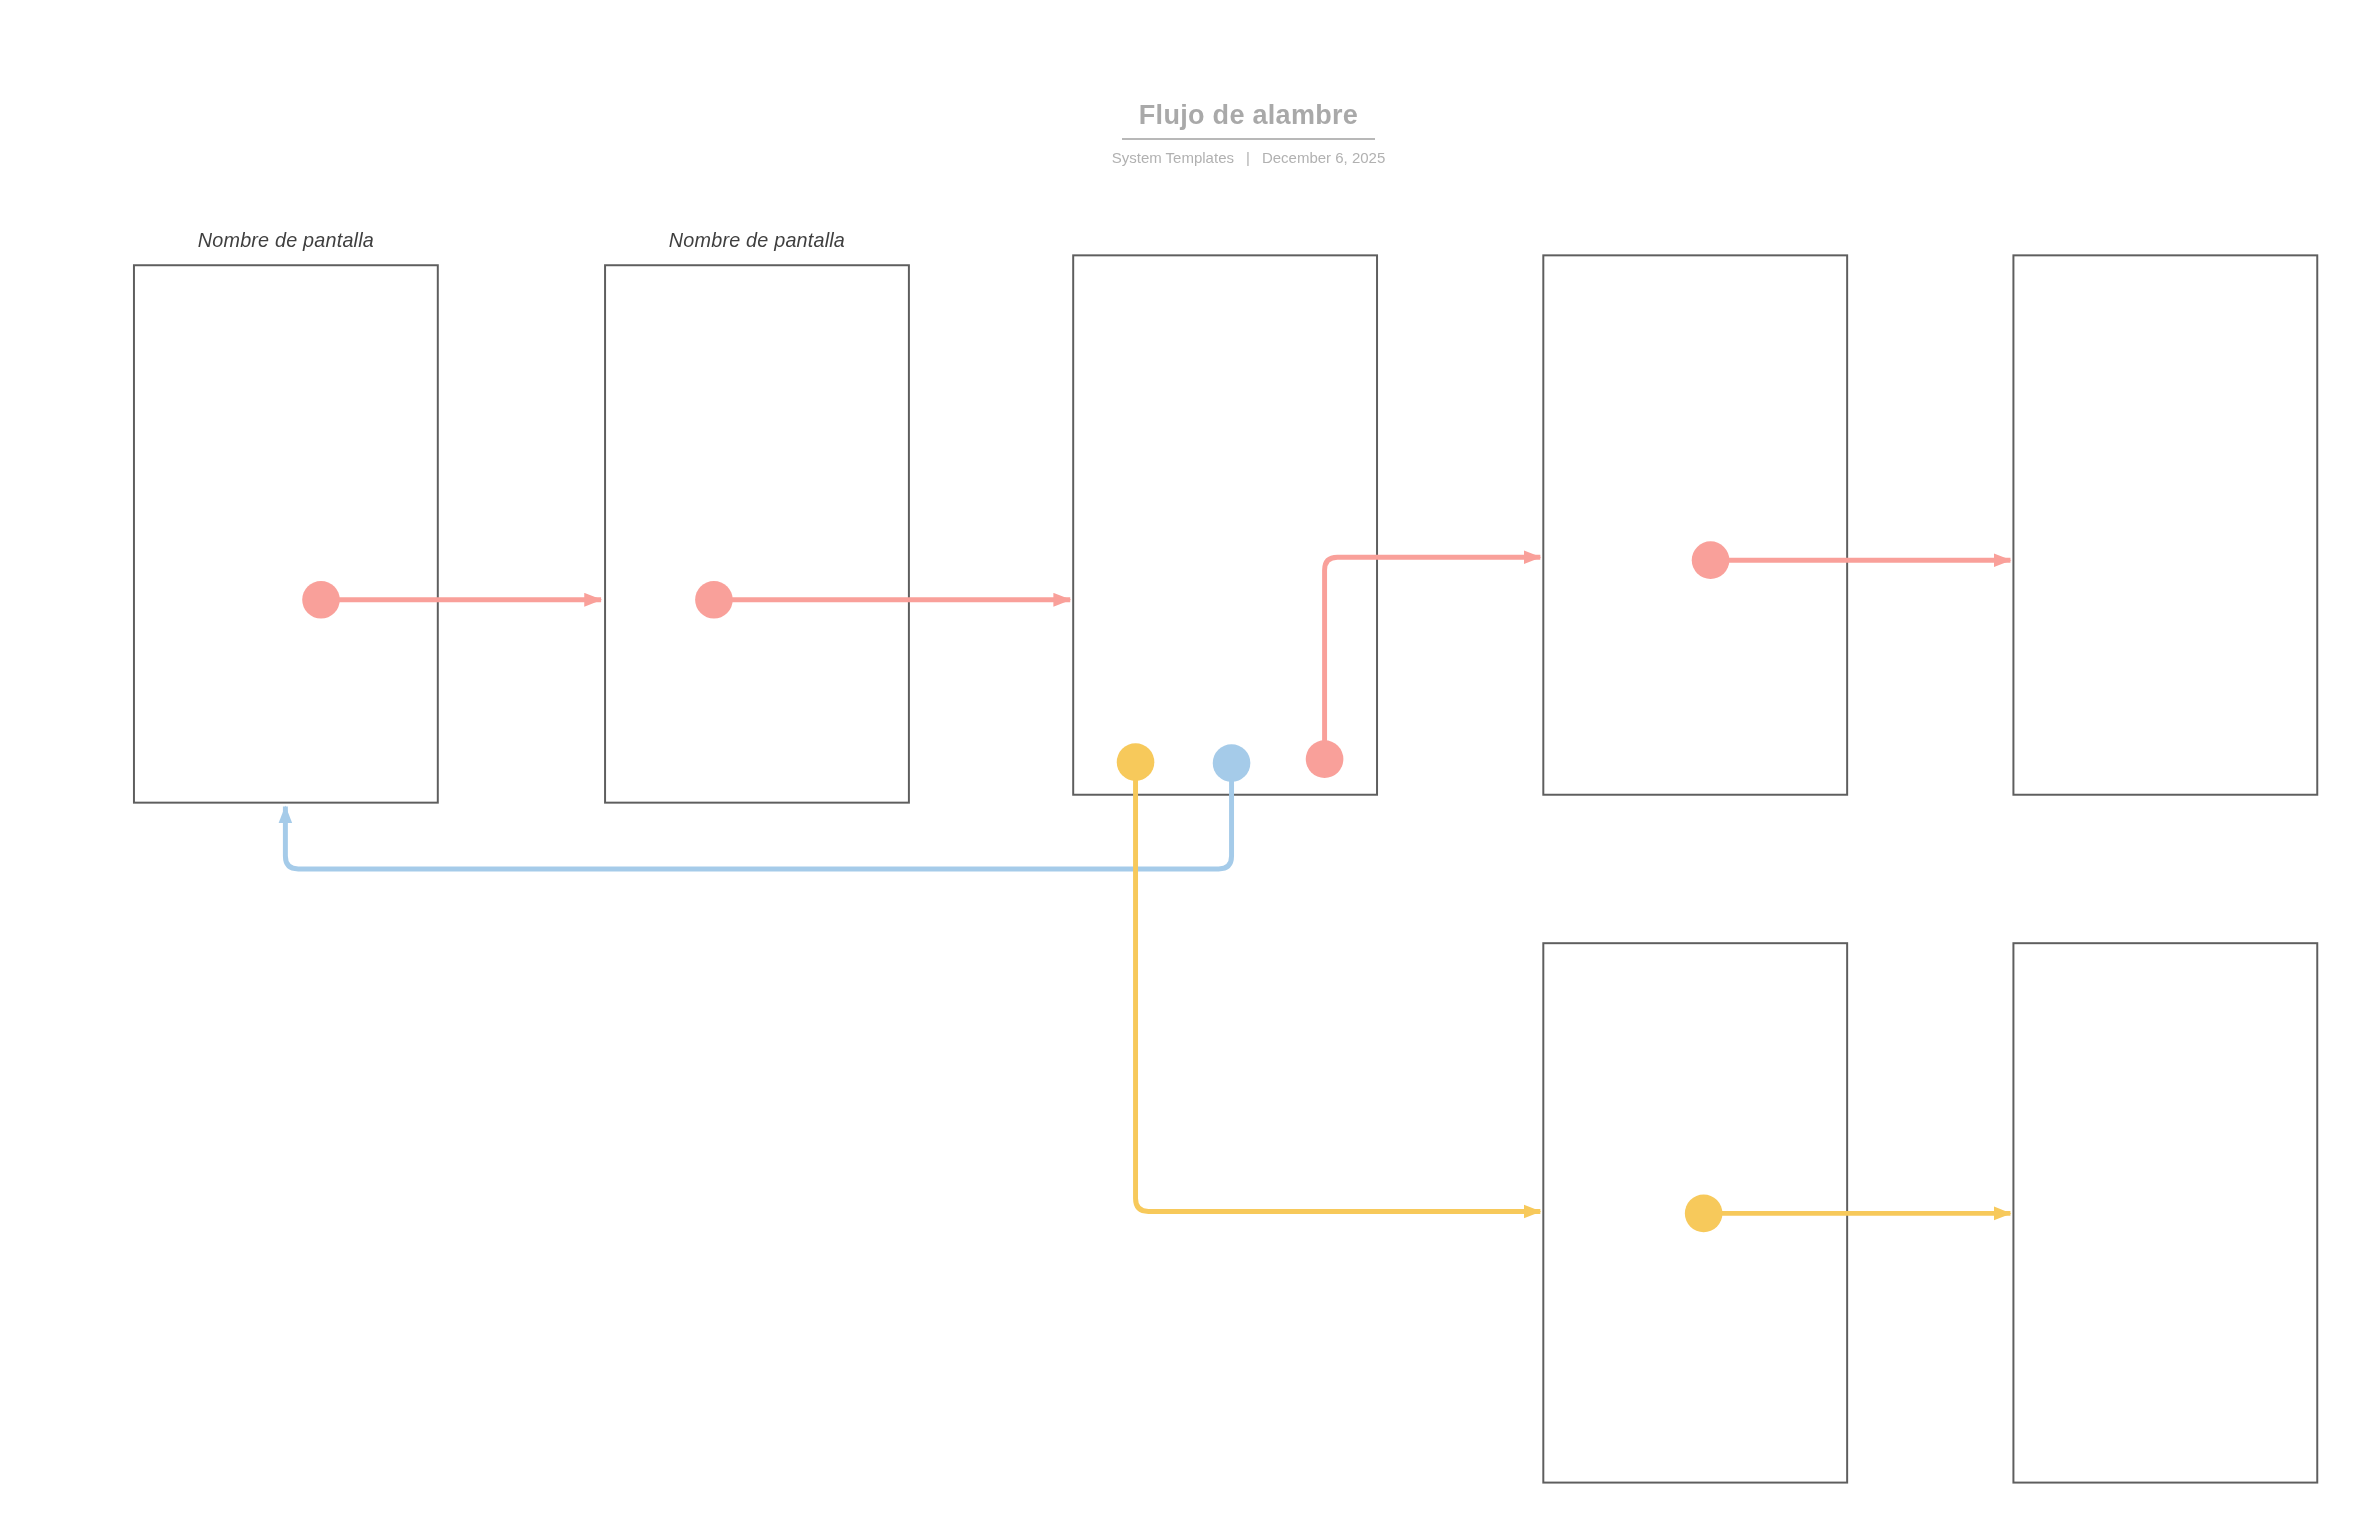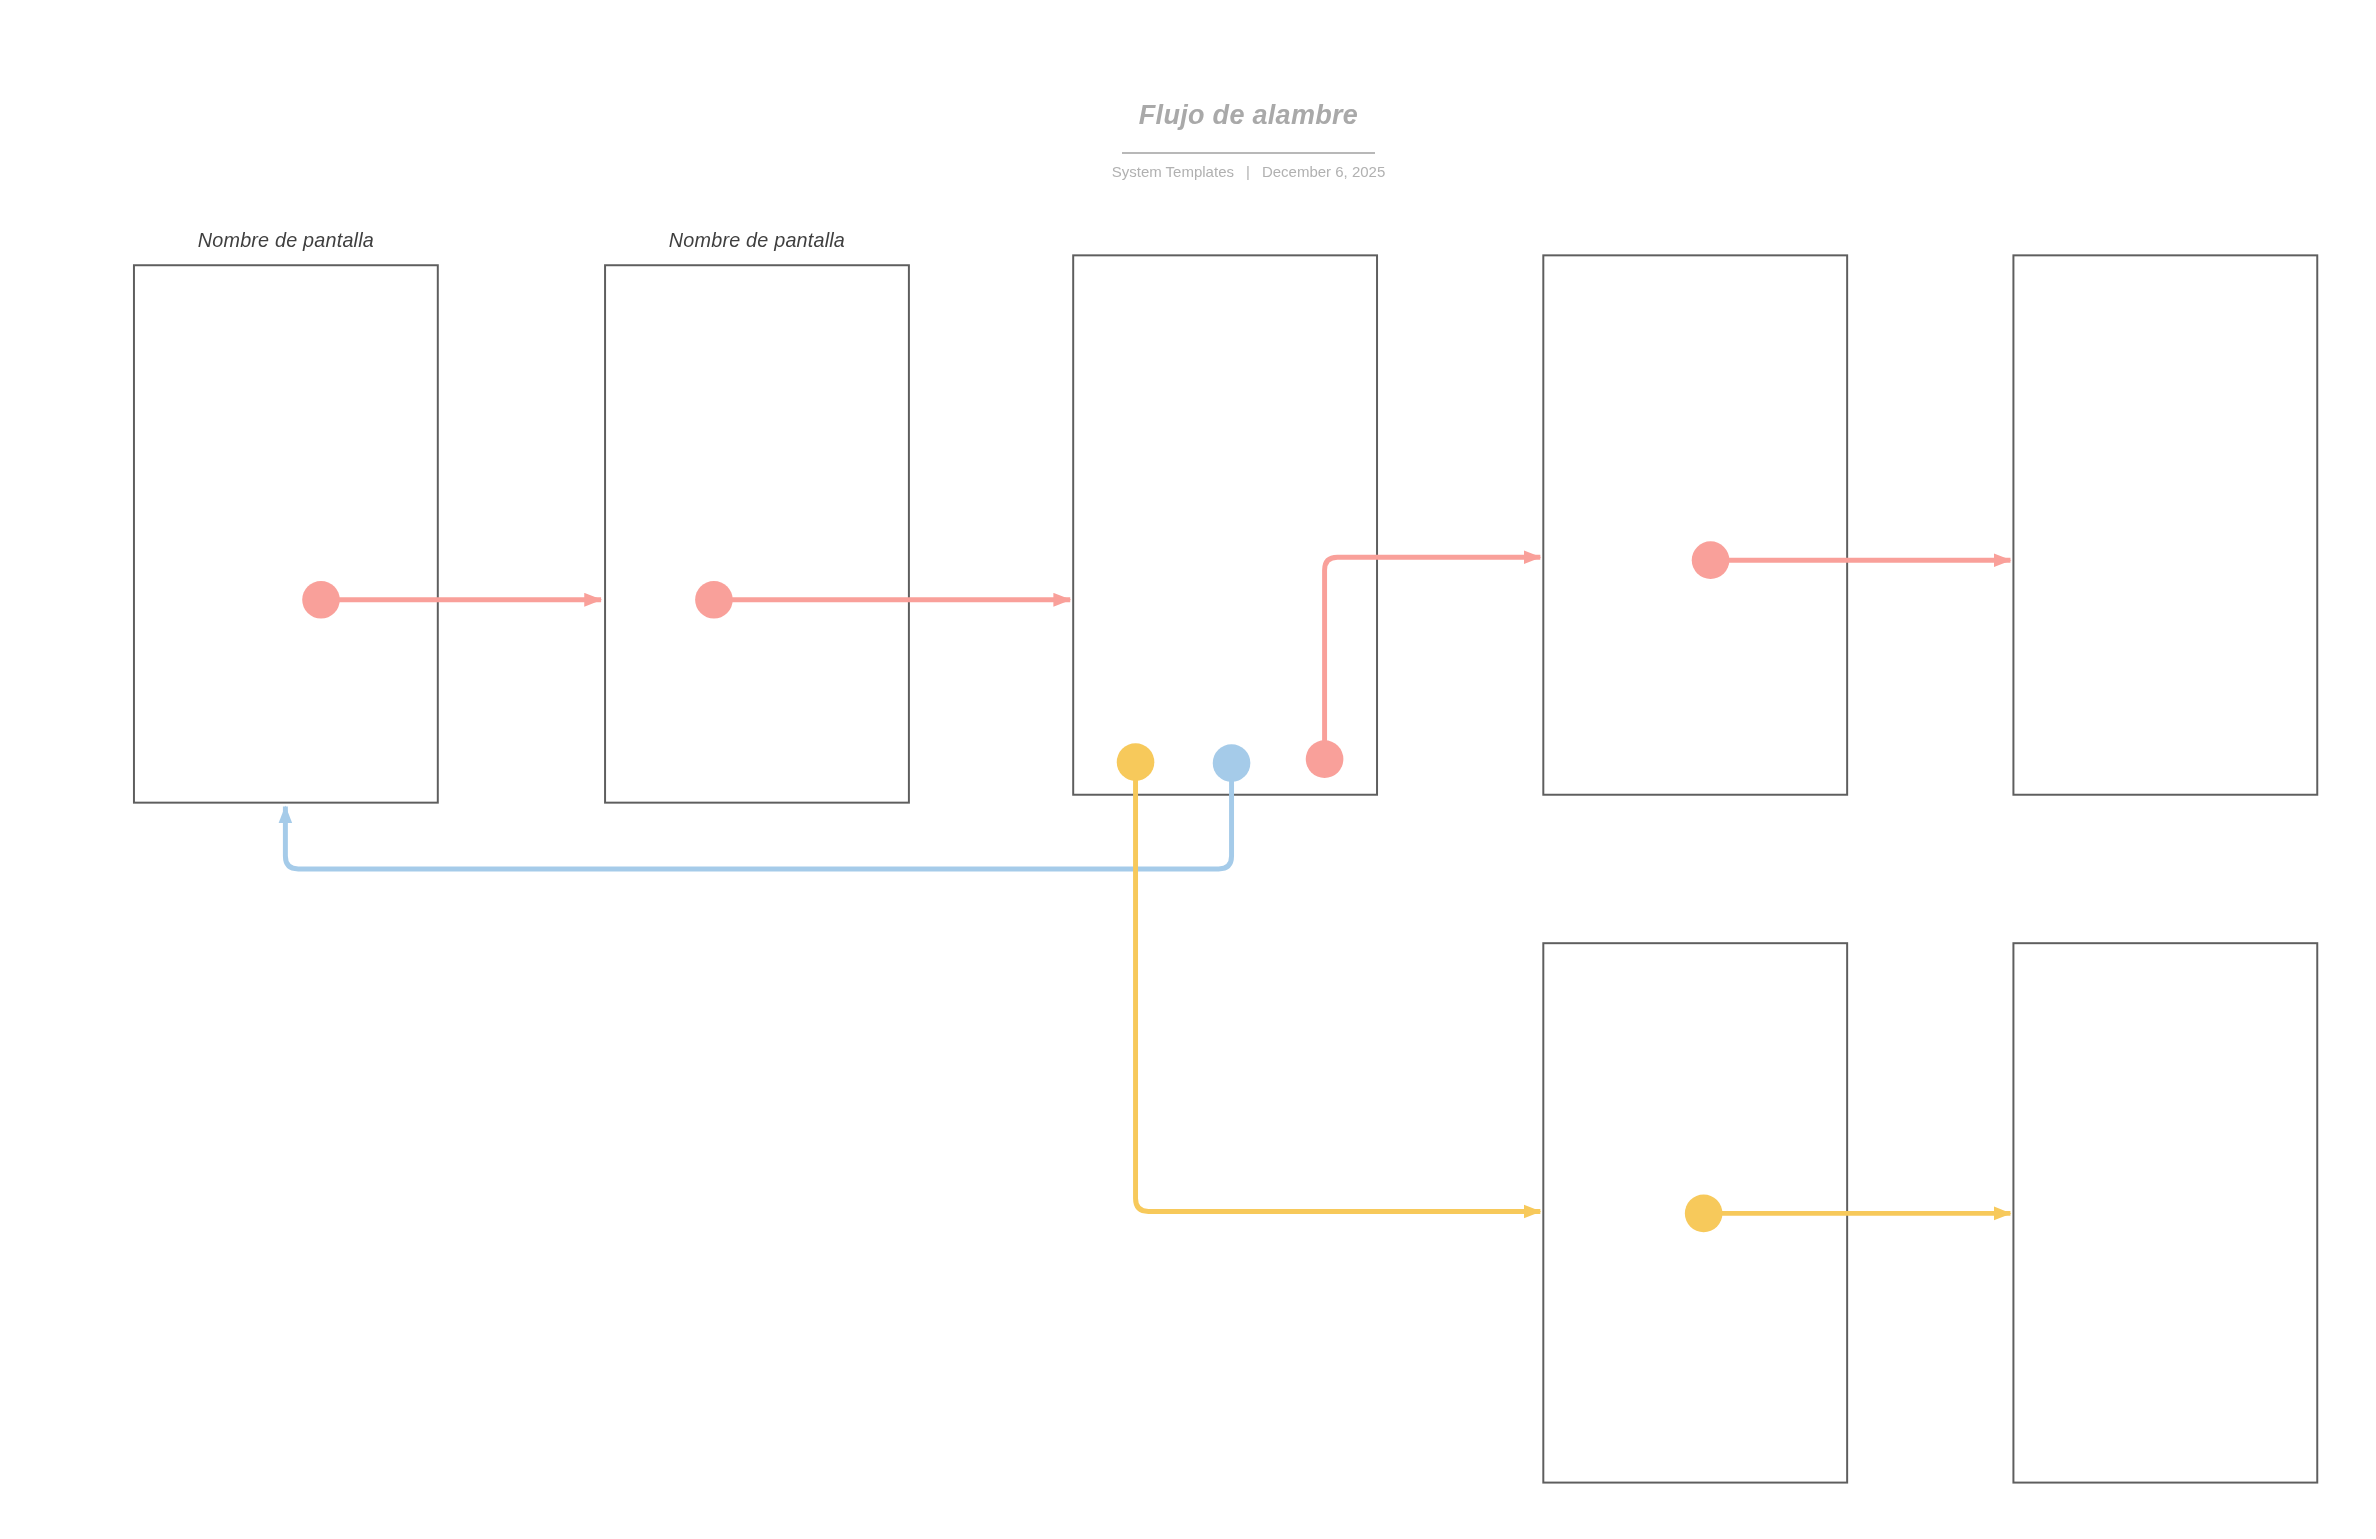--- a/index.html
+++ b/index.html
@@ -16,24 +16,23 @@
     position: absolute;
     left: 1122px;
     top: 100px;
     width: 253px;
     text-align: center;
   }
   .title {
     font-size: 27px;
     font-weight: bold;
     letter-spacing: 0.3px;
-    padding-bottom: 21px;
+    padding-bottom: 7px;
     border-bottom: 2px solid #b8b8b8;
     white-space: nowrap;
-    font-style: italic;
   }
   .subtitle {
     margin-top: 9px;
     font-size: 15px;
     display: flex;
     justify-content: center;
     align-items: center;
     gap: 12px;
     white-space: nowrap;
   }

